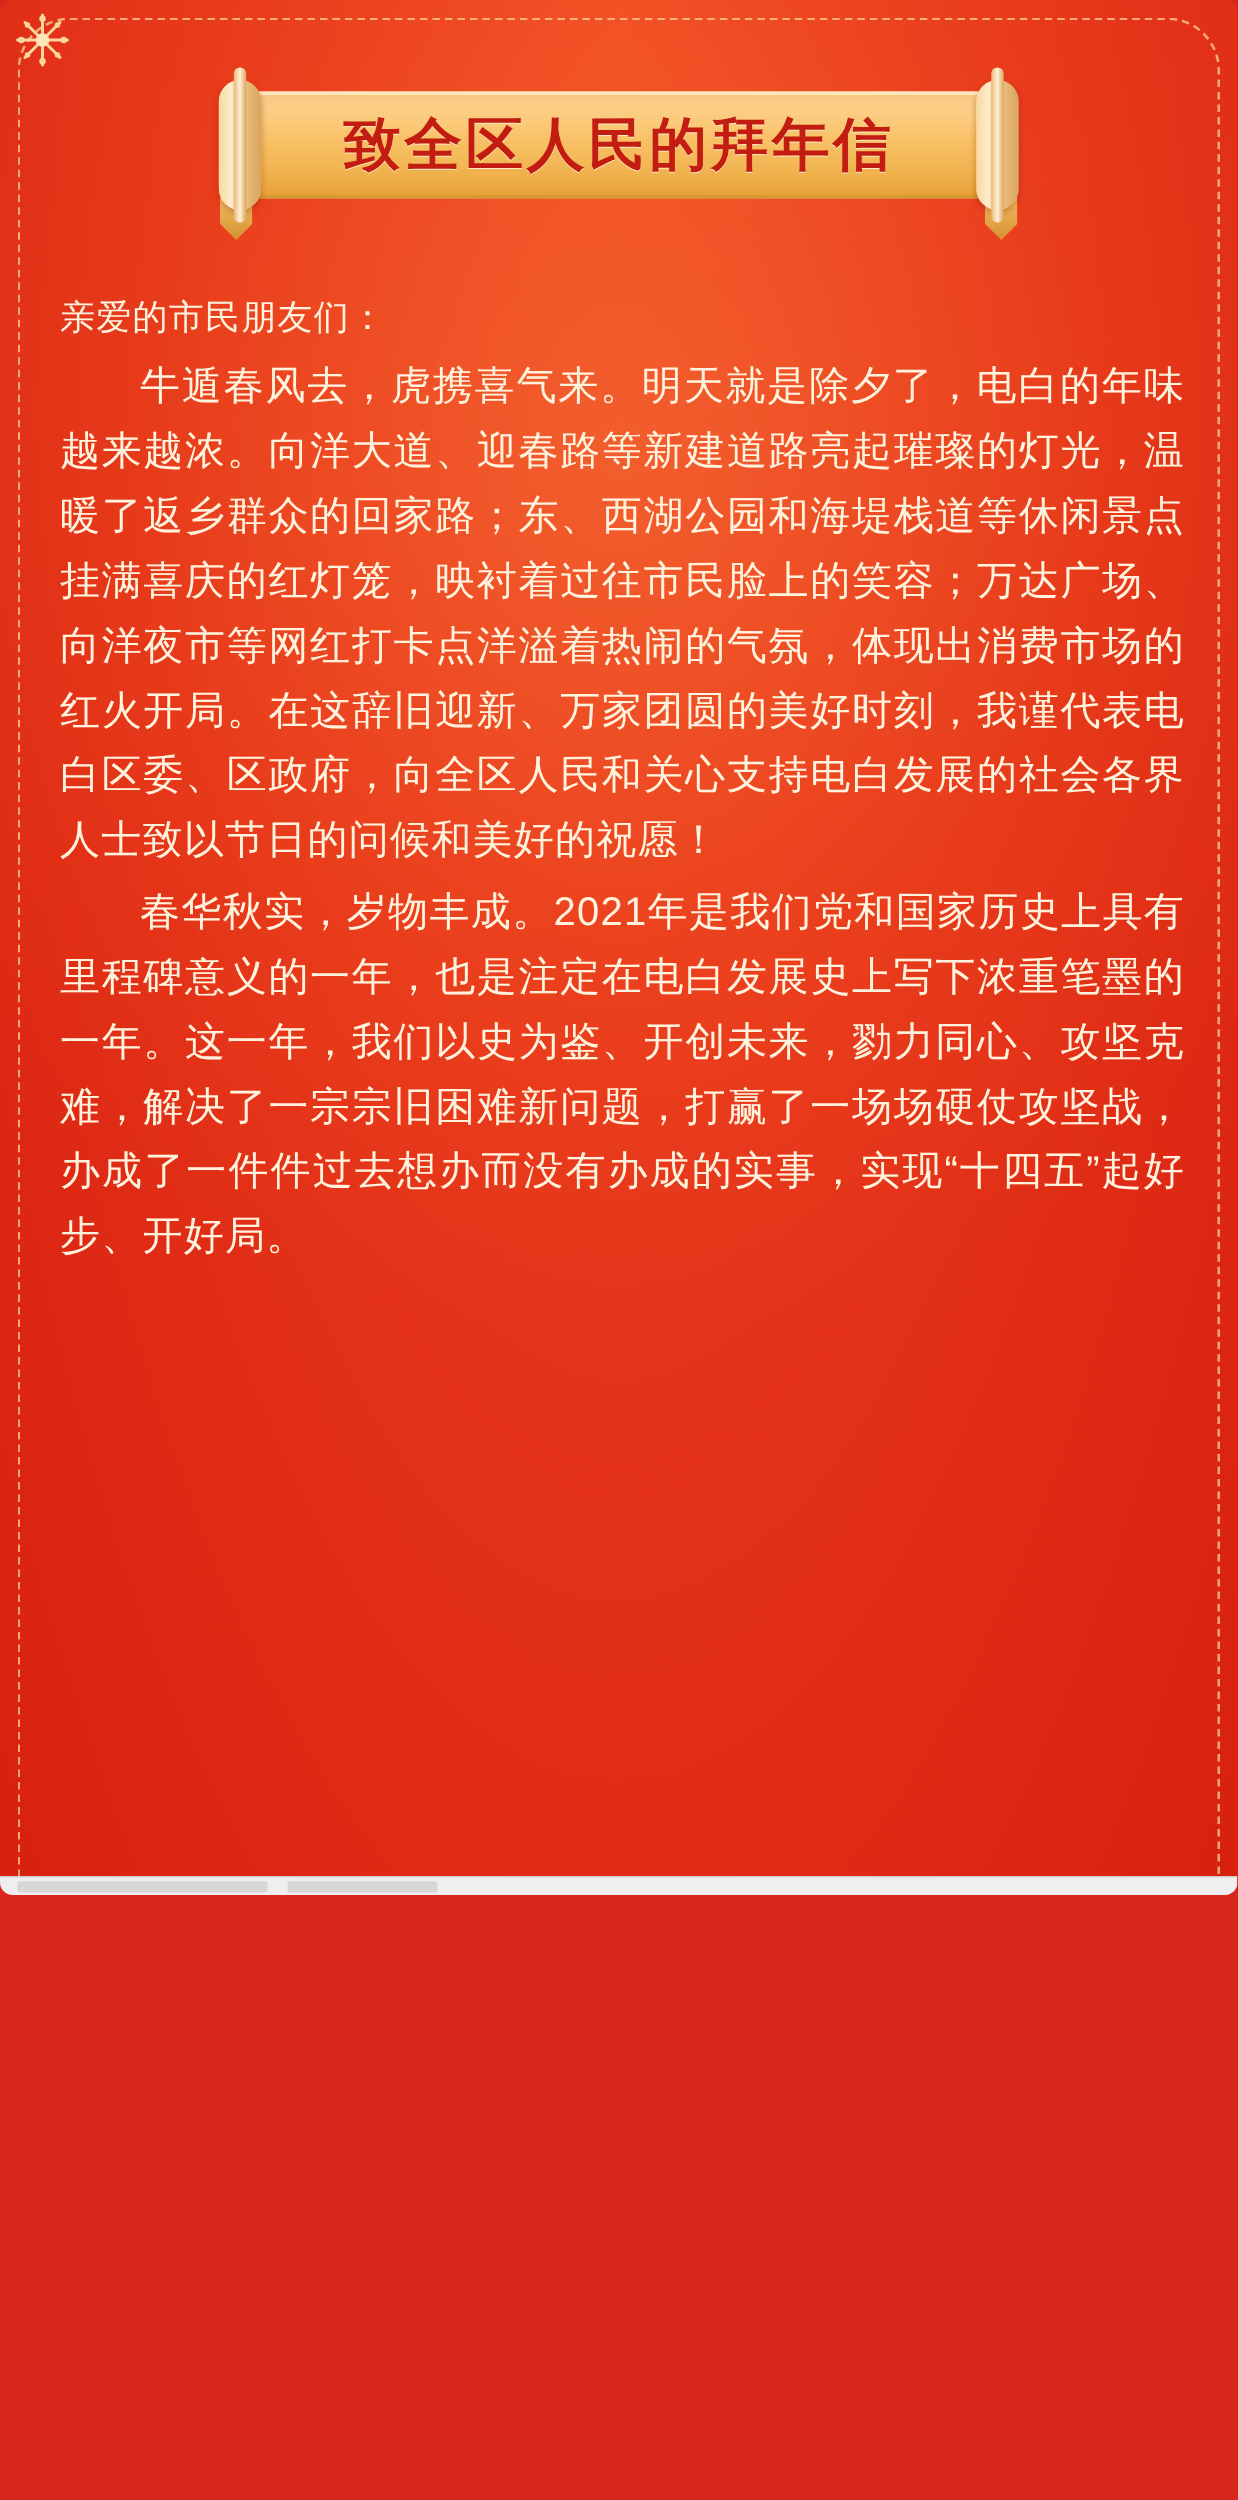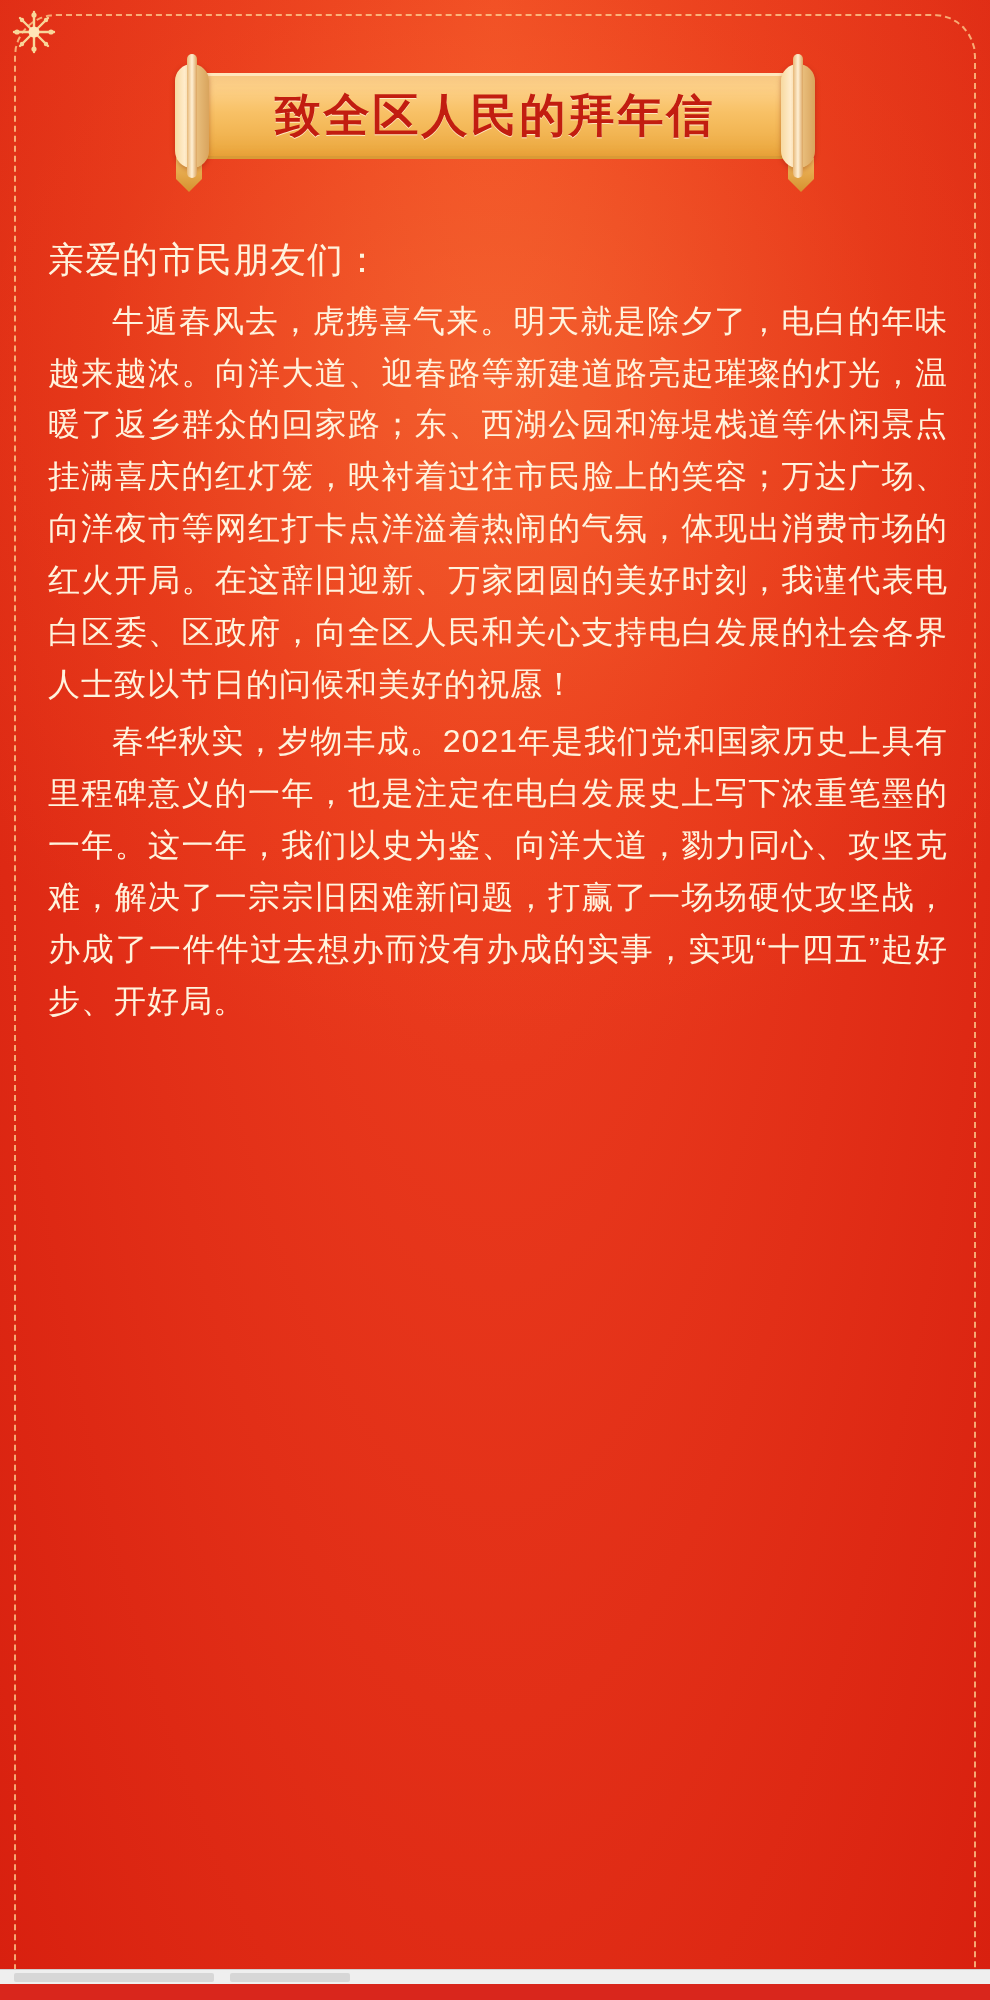--- a/index.html
+++ b/index.html
@@ -10,24 +10,25 @@
   body {
     width: 990px;
     height: 2000px;
     overflow: hidden;
     font-family: "Liberation Sans", "DejaVu Sans", sans-serif;
   }
 
   .page {
     position: relative;
     width: 990px;
-    height: 1984px;
+    height: 1516px;
     background:
       radial-gradient(ellipse at 50% 0%, #f04a24 0%, #e8381c 38%, #d8200f 100%);
     overflow: hidden;
+    border-radius: 10px;
   }
 
   
   .glow {
     position: absolute;
     left: 50%;
     top: -380px;
     width: 1500px;
     height: 1500px;
     margin-left: -750px;
@@ -124,21 +125,21 @@
 
   
   .letter {
     position: absolute;
     left: 48px;
     top: 232px;
     width: 900px;
     color: #fff4e0;
   }
   .salutation {
-    font-size: 36px;
+    font-size: 28px;
     line-height: 1.55;
     letter-spacing: 1px;
     color: #fff3dd;
     margin-bottom: 8px;
   }
   .para {
     font-size: 32px;
     line-height: 1.62;
     letter-spacing: 1px;
     text-align: justify;
@@ -200,21 +201,21 @@
     <div class="scroll-roll left"></div>
     <div class="banner-body">
       <span class="banner-title">致全区人民的拜年信</span>
     </div>
     <div class="scroll-roll right"></div>
   </div>
 
   <div class="letter">
     <div class="salutation">亲爱的市民朋友们：</div>
     <p class="para">牛遁春风去，虎携喜气来。明天就是除夕了，电白的年味越来越浓。向洋大道、迎春路等新建道路亮起璀璨的灯光，温暖了返乡群众的回家路；东、西湖公园和海堤栈道等休闲景点挂满喜庆的红灯笼，映衬着过往市民脸上的笑容；万达广场、向洋夜市等网红打卡点洋溢着热闹的气氛，体现出消费市场的红火开局。在这辞旧迎新、万家团圆的美好时刻，我谨代表电白区委、区政府，向全区人民和关心支持电白发展的社会各界人士致以节日的问候和美好的祝愿！</p>
-    <p class="para">春华秋实，岁物丰成。2021年是我们党和国家历史上具有里程碑意义的一年，也是注定在电白发展史上写下浓重笔墨的一年。这一年，我们以史为鉴、向洋大道，勠力同心、攻坚克难，解决了一宗宗旧困难新问题，打赢了一场场硬仗攻坚战，办成了一件件过去想办而没有办成的实事，实现“十四五”起好步、开好局。</p>
+    <p class="para">春华秋实，岁物丰成。2021年是我们党和国家历史上具有里程碑意义的一年，也是注定在电白发展史上写下浓重笔墨的一年。这一年，我们以史为鉴、开创未来，勠力同心、攻坚克难，解决了一宗宗旧困难新问题，打赢了一场场硬仗攻坚战，办成了一件件过去想办而没有办成的实事，实现“十四五”起好步、开好局。</p>
   </div>
 
   <div class="bottom-bar">
     <div class="seg" style="left:14px; width:200px;"></div>
     <div class="seg" style="left:230px; width:120px;"></div>
   </div>
 
 </div>
 
 </body></html>

